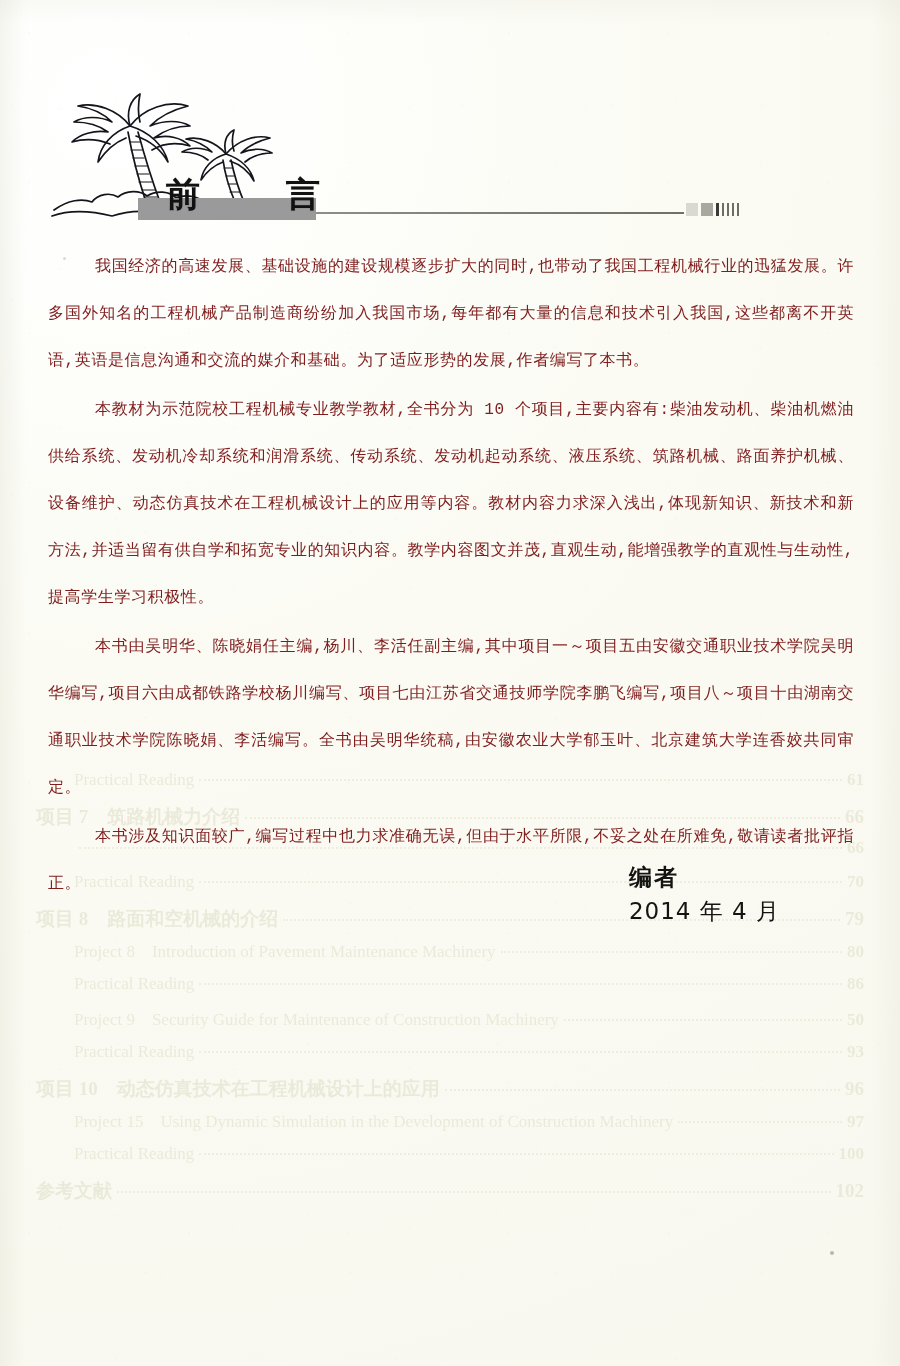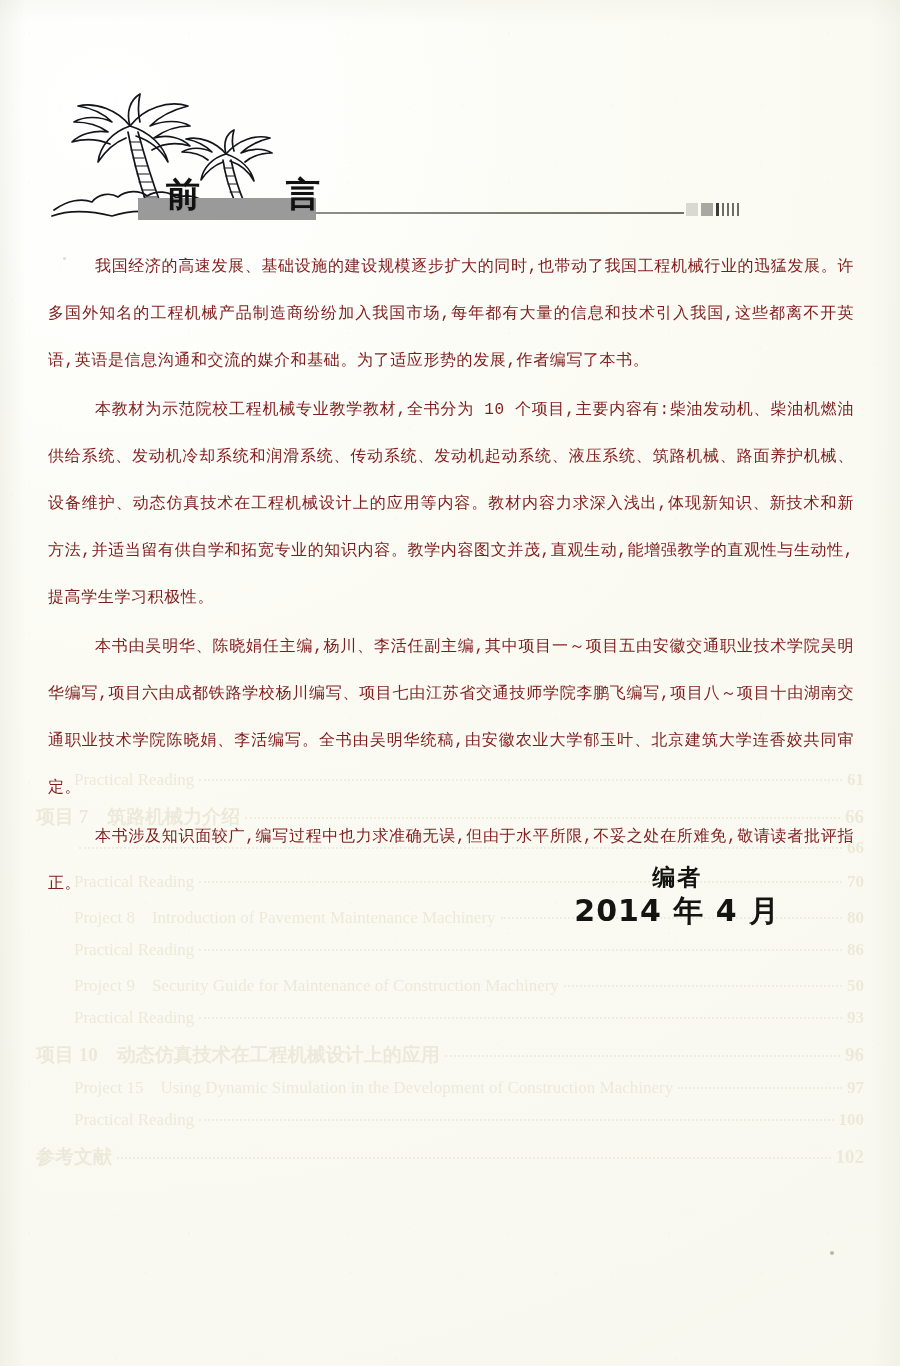--- a/index.html
+++ b/index.html
@@ -92,30 +92,30 @@
     color:#7f1d1d;
     text-align:justify;
     text-justify:inter-character;
     text-indent:47px;
     margin:0 0 2px 0;
     letter-spacing:.6px;
     word-break:break-all;
   }
   .sign{
     position:absolute;right:120px;top:860px;z-index:9;
-    text-align:center;
+    text-align:left;
   }
   .sign .s1{
     font-family:"DejaVu Sans","Liberation Sans",sans-serif;
     font-weight:bold;font-size:23px;color:#141412;letter-spacing:2px;
     line-height:34px;
   }
   .sign .s2{
     font-family:"DejaVu Sans","Liberation Sans",sans-serif;
-    font-weight:bold;font-size:30px;color:#141412;letter-spacing:1px;
+    font-weight:normal;font-size:23px;color:#141412;letter-spacing:1px;
     line-height:34px;white-space:nowrap;
   }
   .speck{position:absolute;z-index:10;background:#b9b9ab;border-radius:50%;}
 </style>
 </head>
 <body>
 
 <div class="paper-tone"></div>
 <div class="paper-grain"></div>
 
@@ -131,20 +131,25 @@
       <span class="bpg">66</span>
     </div>
     <div class="bleed-row lvl2">
       <span class="bdots"></span>
       <span class="bpg">66</span>
     </div>
     <div class="bleed-row lvl2">
       <span class="bt">Practical Reading</span>
       <span class="bdots"></span>
       <span class="bpg">70</span>
+    </div>
+    <div class="bleed-row lvl1">
+      <span class="bt">项目 8　路面和空机械的介绍</span>
+      <span class="bdots"></span>
+      <span class="bpg">79</span>
     </div>
     <div class="bleed-row lvl2">
       <span class="bt">Project 8　Introduction of Pavement Maintenance Machinery</span>
       <span class="bdots"></span>
       <span class="bpg">80</span>
     </div>
     <div class="bleed-row lvl2">
       <span class="bt">Practical Reading</span>
       <span class="bdots"></span>
       <span class="bpg">86</span>

